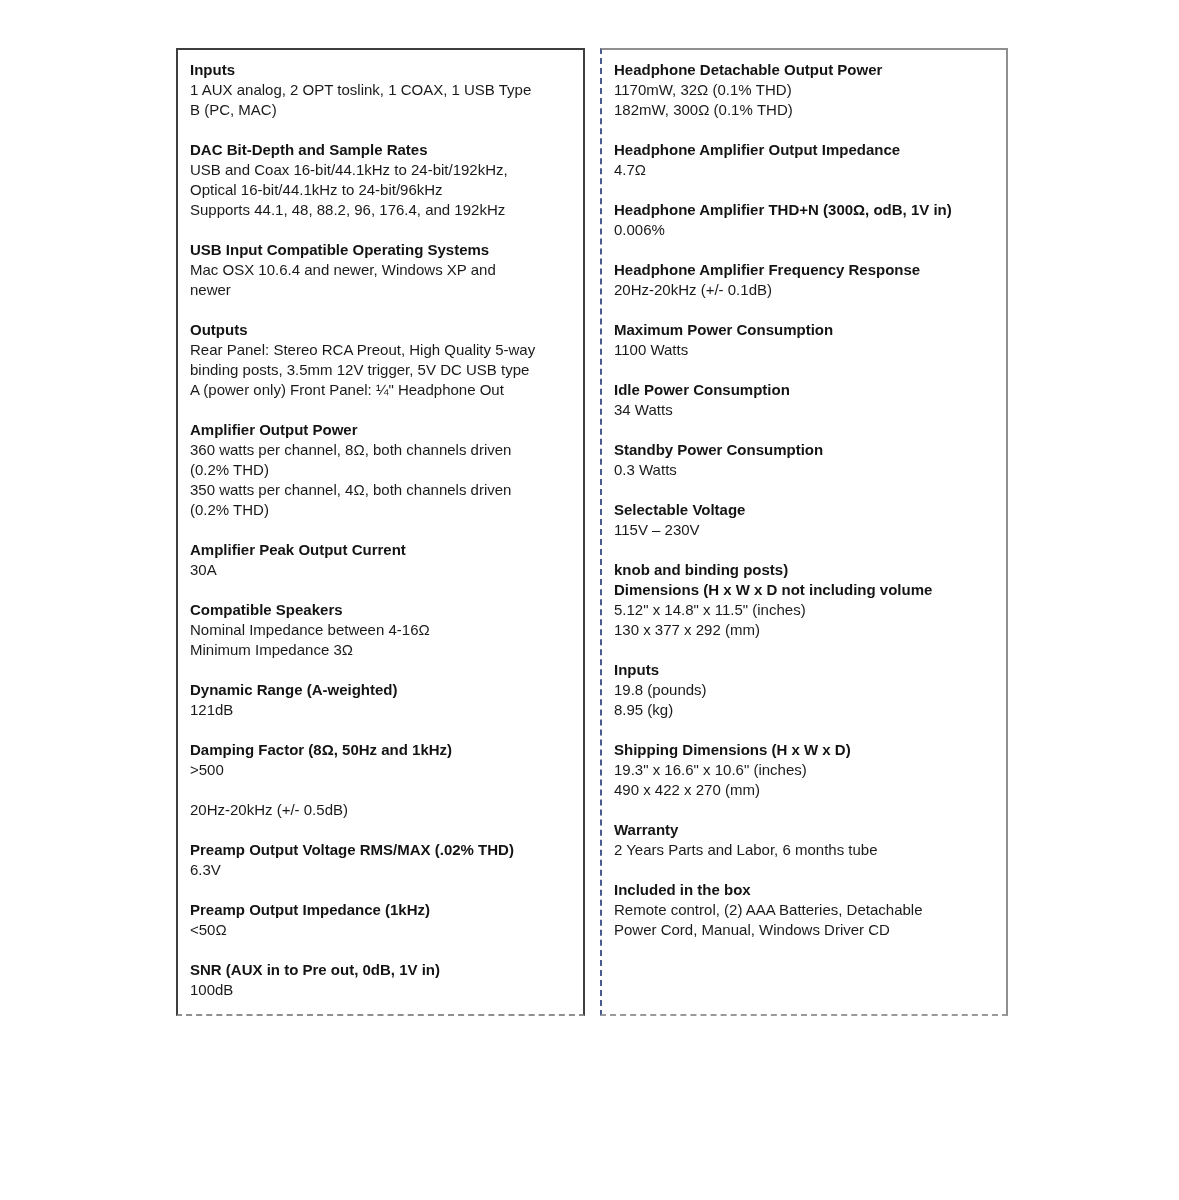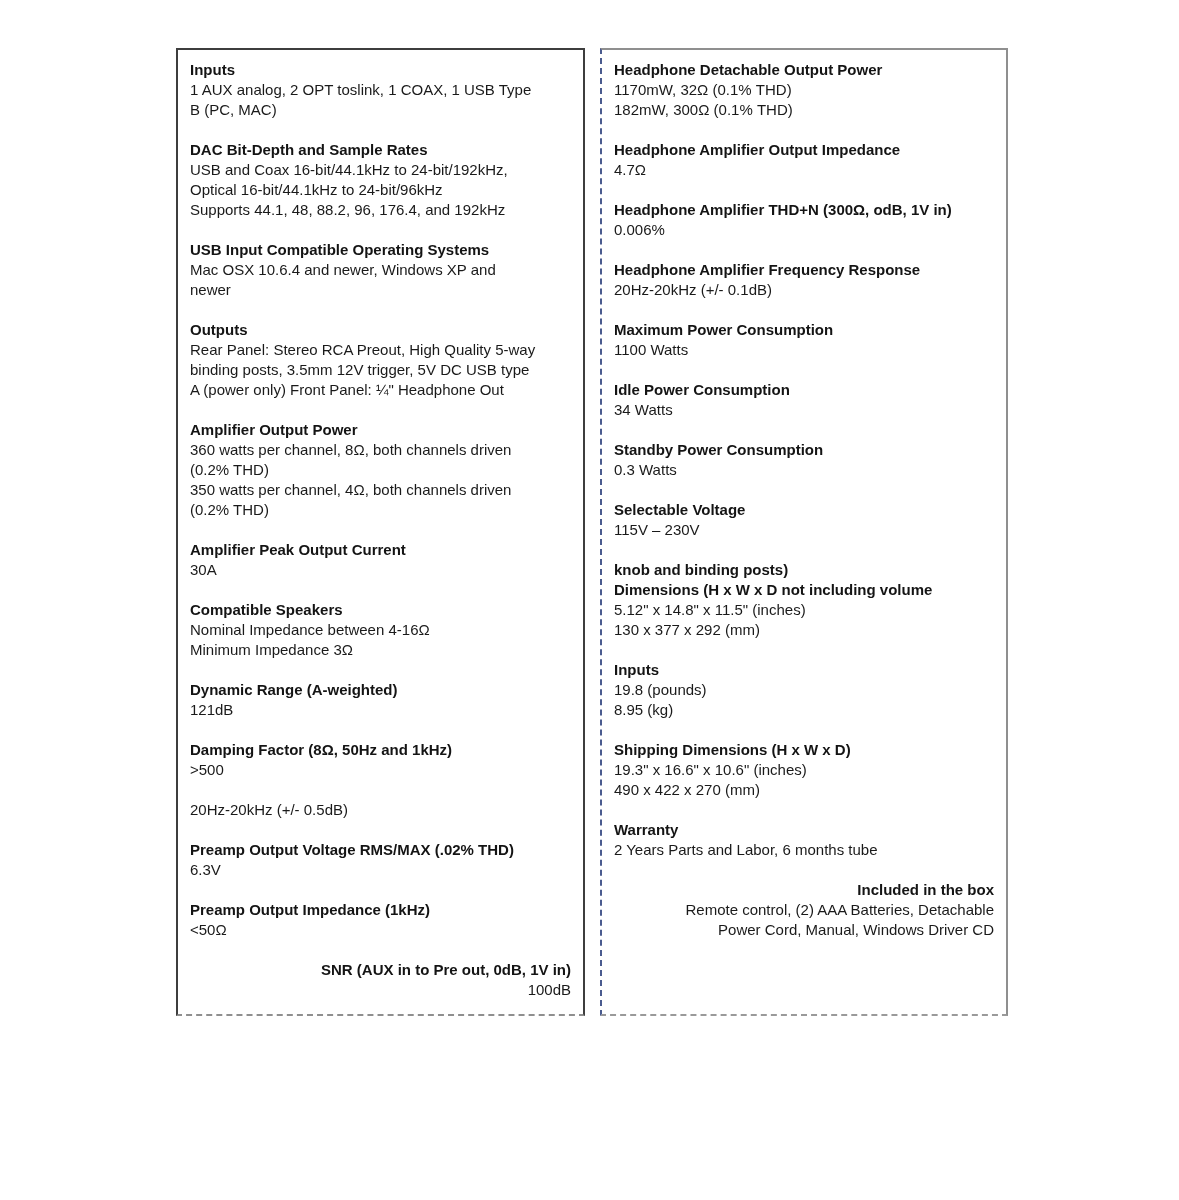--- a/index.html
+++ b/index.html
@@ -36,21 +36,20 @@
     border-top: 2px solid #8f8f8f;
     border-right: 2px solid #8f8f8f;
     border-bottom: 2px dashed #9a9a9a;
     border-left: 2px dashed #4a5b8f;
   }
   .section {
     margin-bottom: 20px;
   }
   .section:last-child {
     margin-bottom: 0;
-    text-align: right;
   }
   .spec-line {
     font-size: 15px;
     line-height: 20px;
     white-space: nowrap;
   }
   .spec-heading .spec-line {
     font-weight: bold;
     color: #141414;
   }

